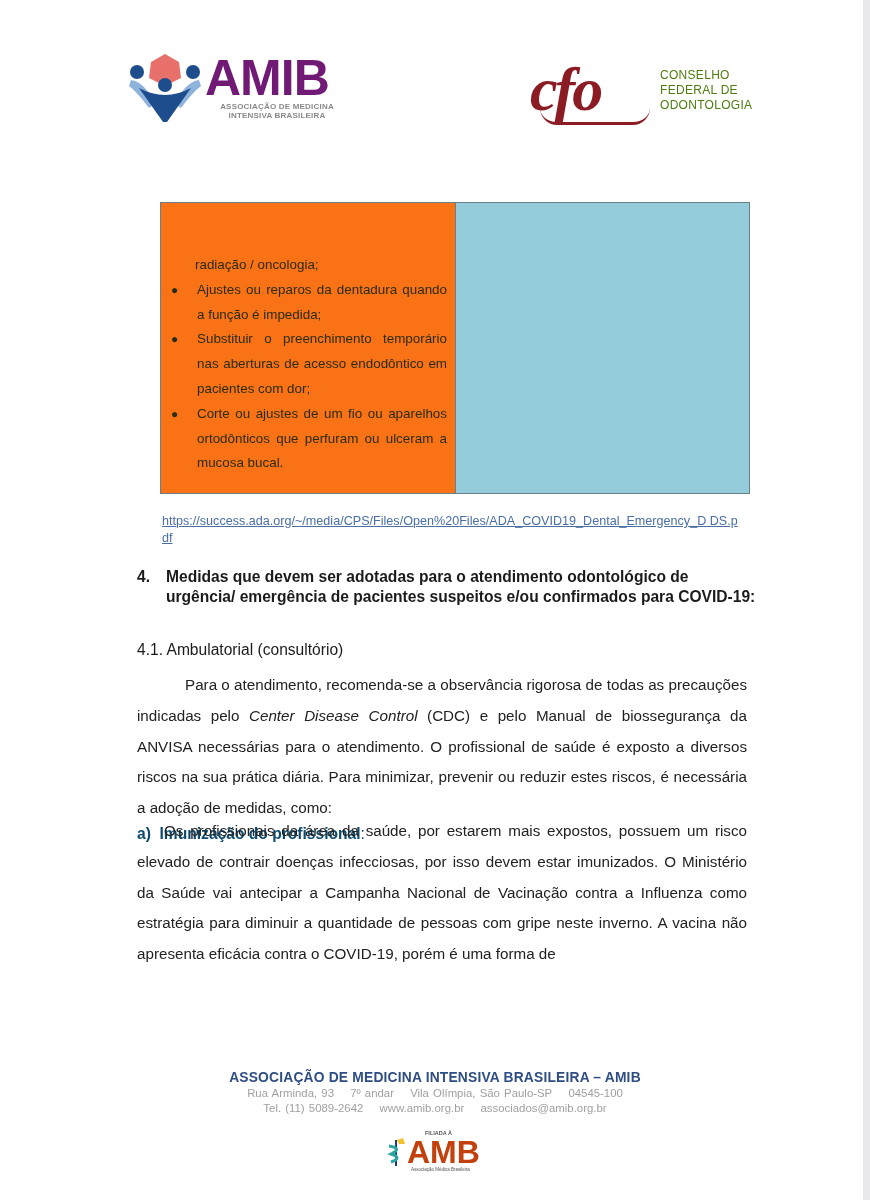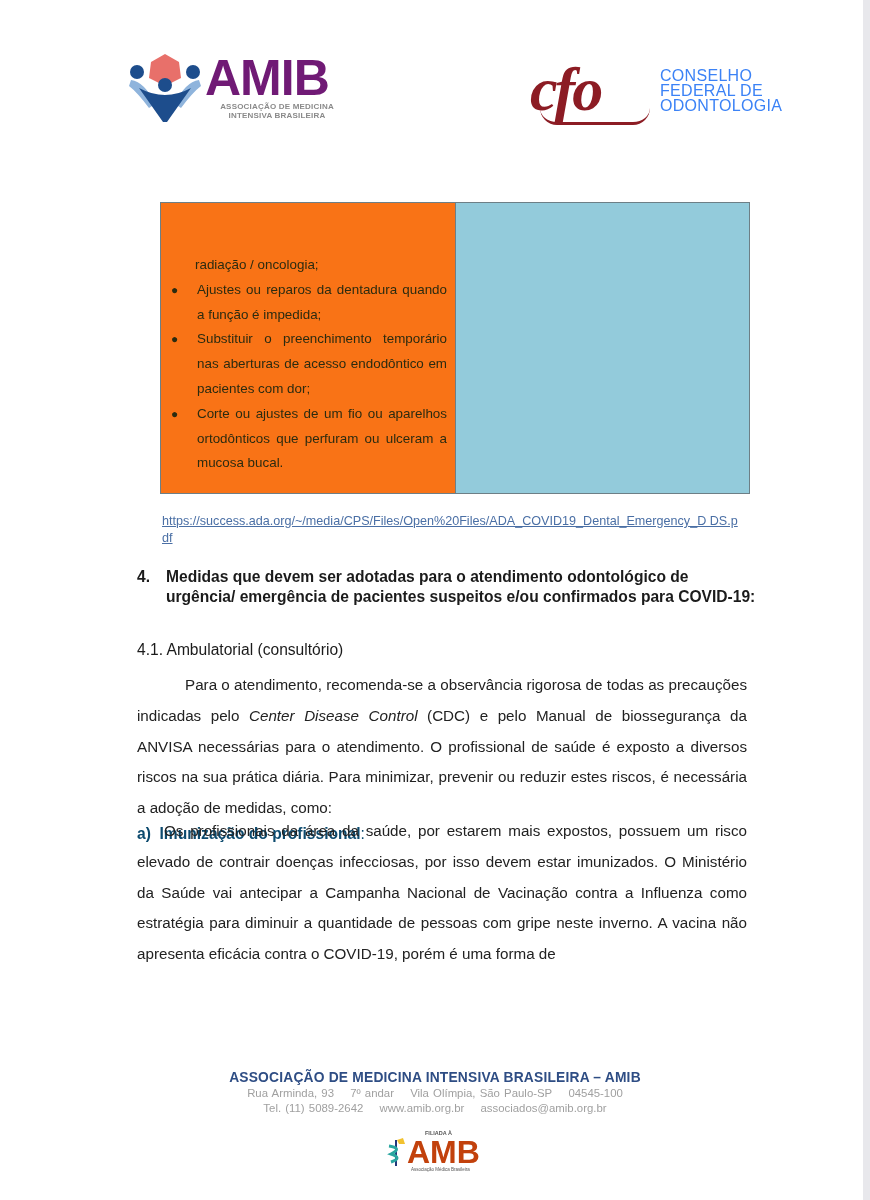--- a/index.html
+++ b/index.html
@@ -32,21 +32,21 @@
     position: absolute; left: 0; top: -6px;
     font-family: "Liberation Serif", serif; font-weight: bold; font-style: italic;
     font-size: 62px; color: #8c1c24; line-height: 70px; letter-spacing: -3px;
   }
   .cfo-swoosh {
     position: absolute; left: 10px; top: 48px; width: 110px; height: 14px;
     border-bottom: 3px solid #8c1c24; border-radius: 0 0 60px 60px;
   }
   .cfo-text {
     position: absolute; left: 130px; top: 8px;
-    font-size: 16px; color: #3b82f6; line-height: 15px; letter-spacing: 0.3px;
+    font-size: 12px; color: #4d7c0f; line-height: 15px; letter-spacing: 0.3px;
   }
   
   .table-box {
     position: absolute; left: 160px; top: 202px; width: 588px; height: 290px;
     border: 1px solid #6d7f86; display: flex;
   }
   .cell-yellow {
     width: 295px; height: 100%; background: #f97316;
     border-right: 1px solid #6d7f86; box-sizing: border-box;
     padding: 50px 8px 0 8px;

